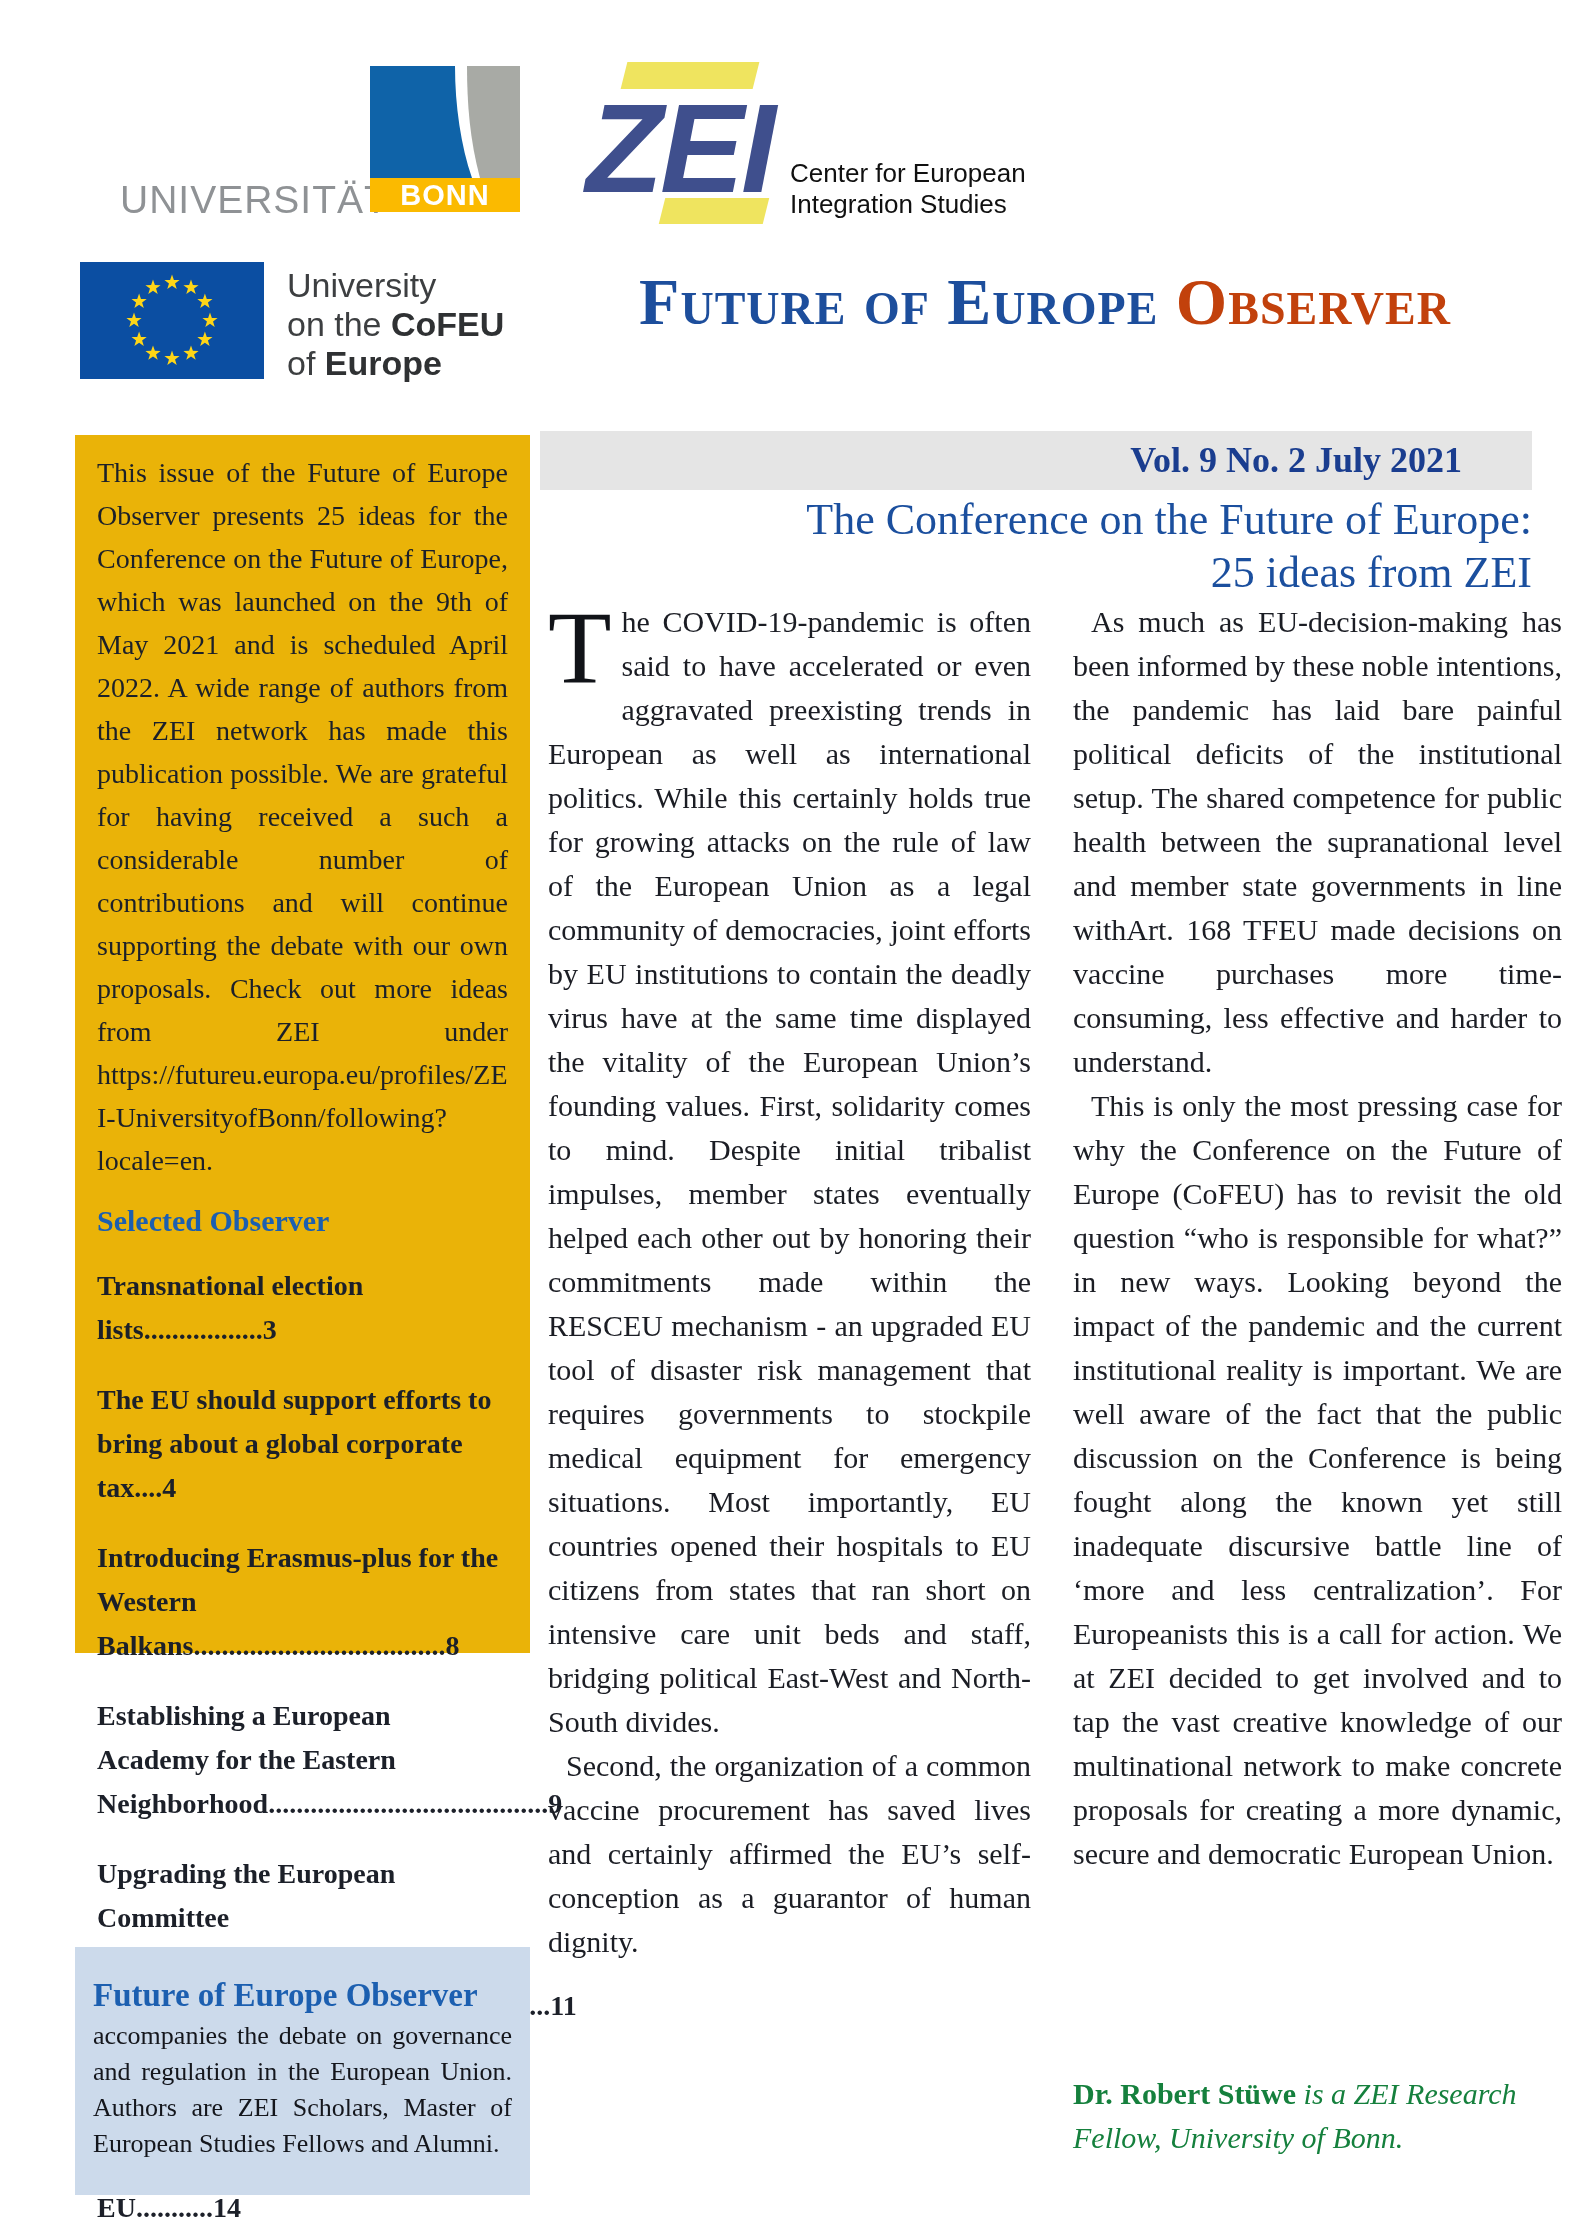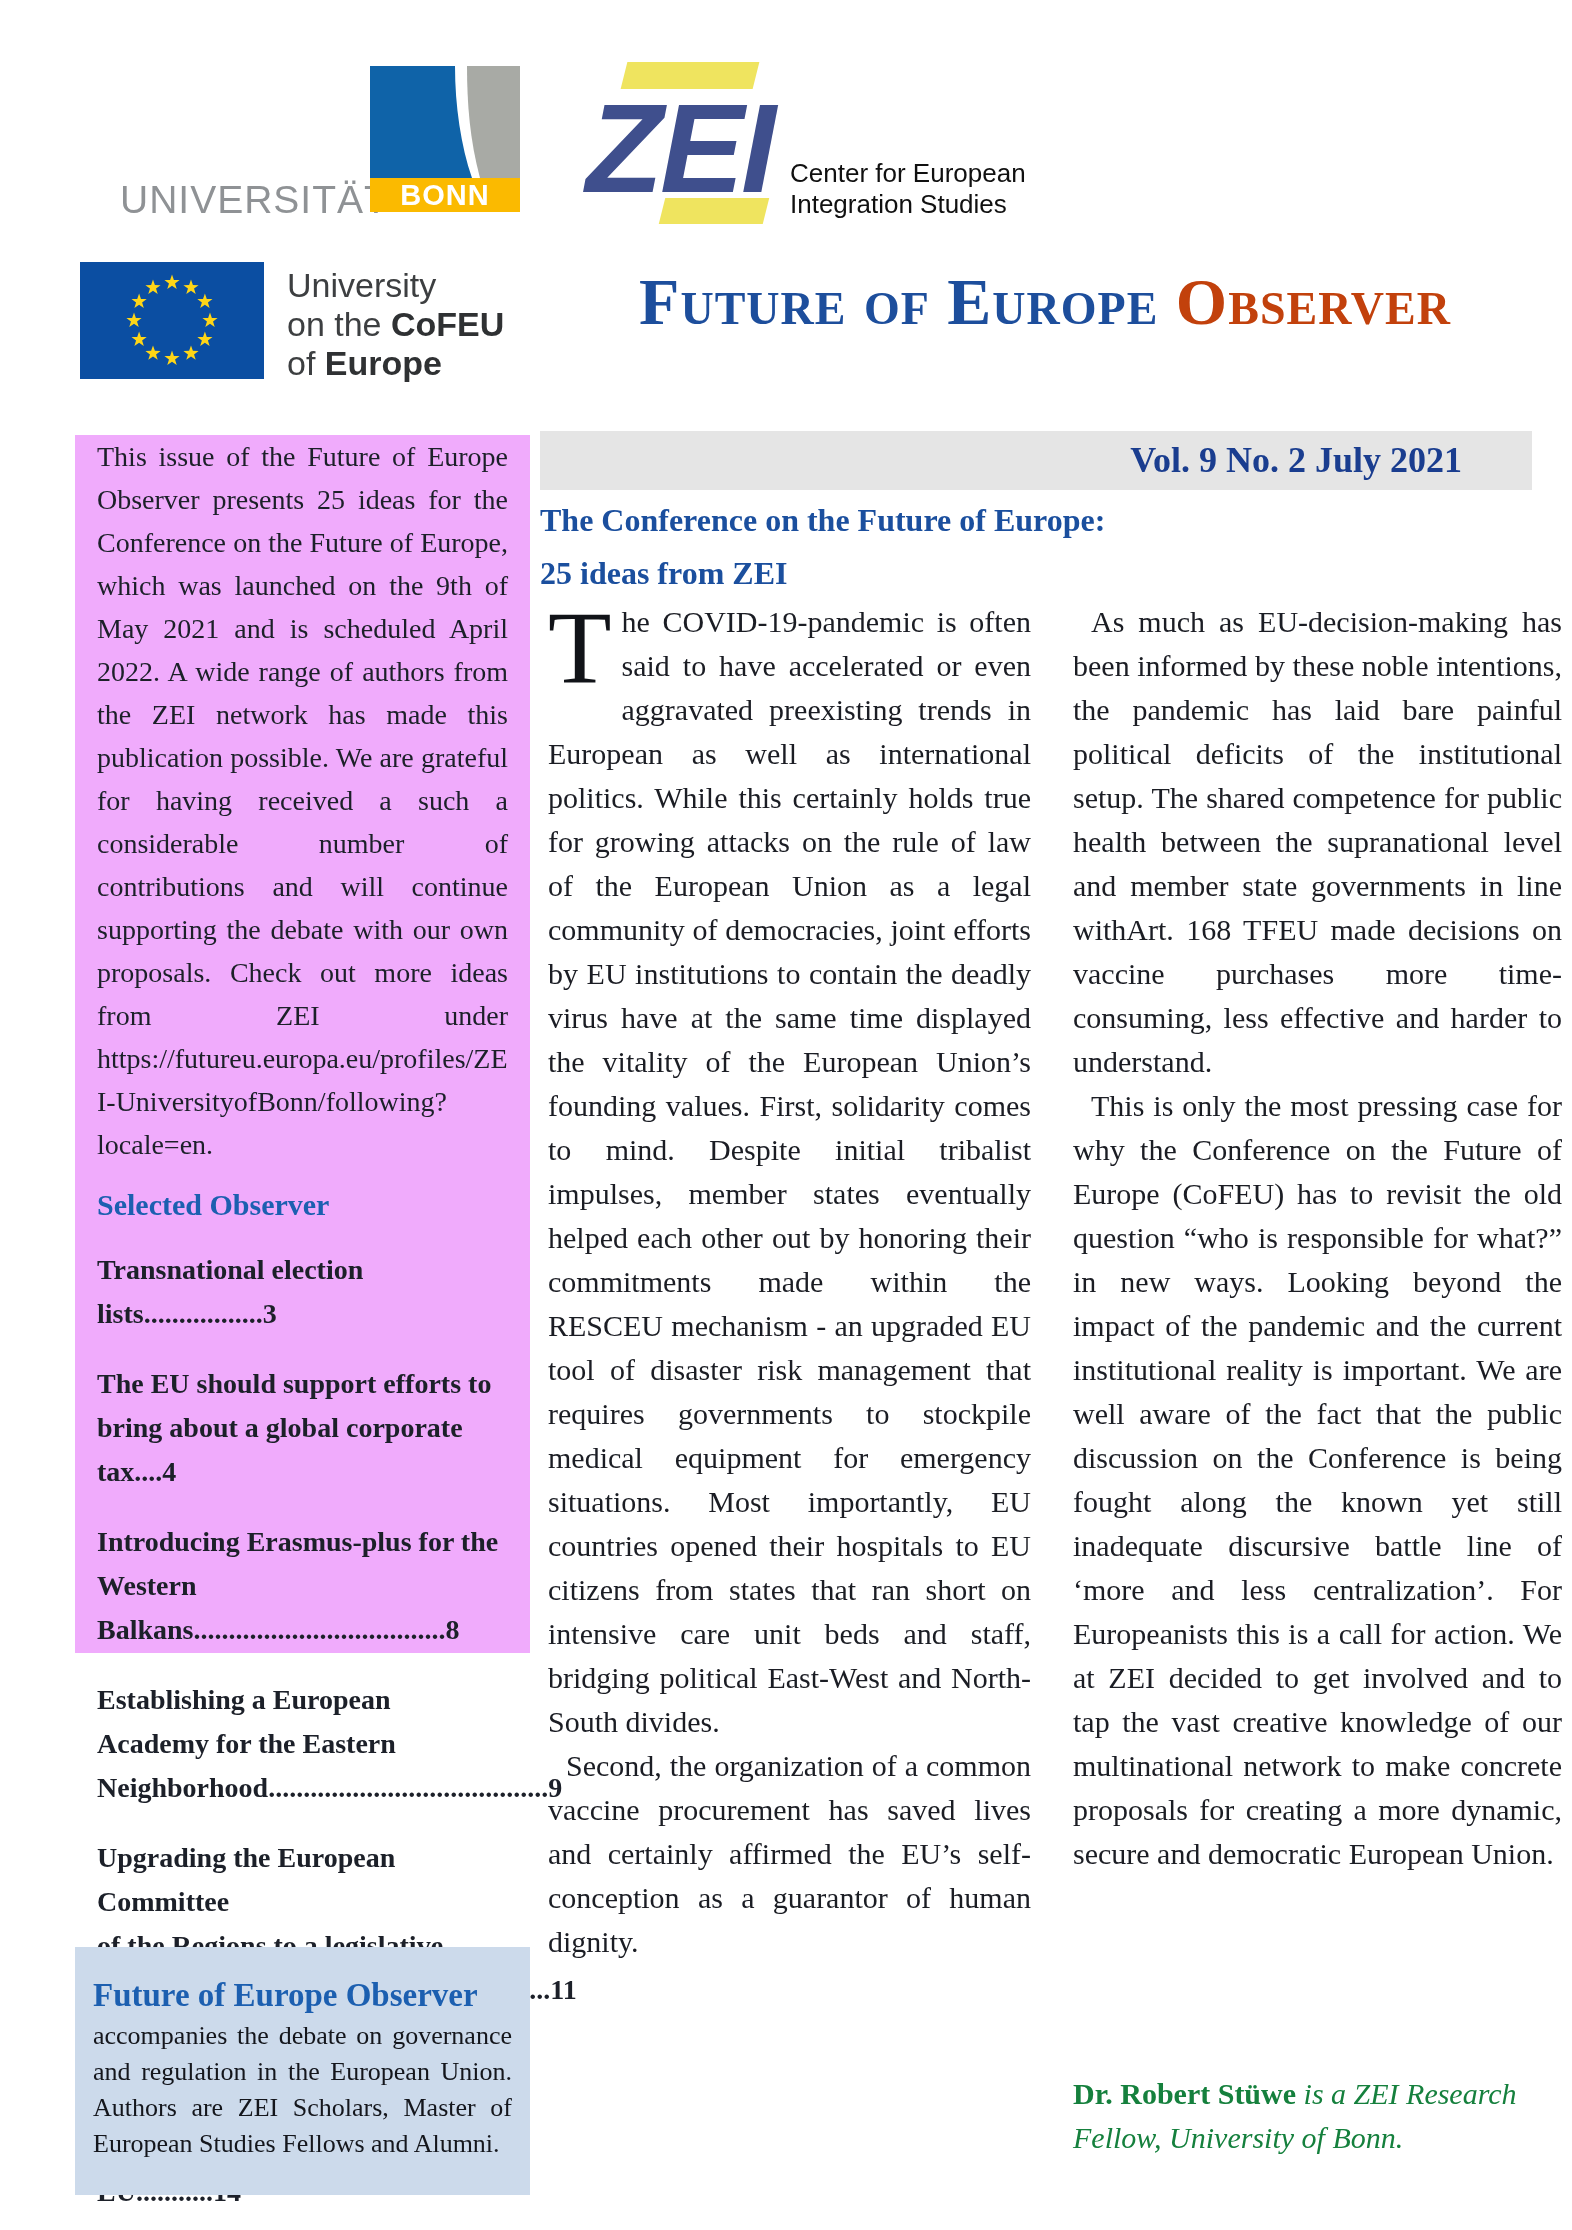--- a/index.html
+++ b/index.html
@@ -27,27 +27,27 @@
   
   .masthead{left:540px;top:264px;width:1010px;text-align:center;white-space:nowrap;
     font-variant:small-caps;font-weight:bold;font-size:66px;letter-spacing:1px;}
   .masthead .primary{color:#1d4e9c;}
   .masthead .secondary{color:#c2410c;margin-top:36px;}
 
   
   .issue-bar{left:540px;top:431px;width:992px;height:59px;background:#e5e5e5;}
   .issue-bar .vol{position:absolute;right:70px;top:0;line-height:59px;
     font-size:36px;font-weight:bold;color:#1a3d8f;}
-  .article-title{left:540px;top:494px;width:992px;text-align:left;
-    font-size:32px;font-weight:bold;color:#1b4f9e;line-height:52px;}
+  .article-title{left:540px;top:494px;width:992px;text-align:right;
+    font-size:44px;font-weight:normal;color:#1b4f9e;line-height:52px;}
   .article-title2{top:547px;}
 
   
-  .sidebar-panel{left:75px;top:435px;width:455px;height:1218px;background:#f0abfc;
-    box-sizing:border-box;padding:0 22px;}
+  .sidebar-panel{left:75px;top:435px;width:455px;height:1218px;background:#eab308;
+    box-sizing:border-box;padding:16px 22px;}
   .sidebar-intro{font-size:28px;line-height:43px;text-align:justify;color:#1c2029;
     overflow-wrap:break-word;}
   .contents-heading{margin-top:22px;font-size:30px;font-weight:bold;color:#1c5fb0;}
   .toc-item{margin-top:26px;font-size:28px;line-height:44px;color:#1c2029;white-space:pre-line;font-weight:bold;}
 
   
   .footer-panel{left:75px;top:1947px;width:455px;height:248px;background:#ccdaeb;
     box-sizing:border-box;padding:30px 18px;}
   .footer-heading{font-size:33px;font-weight:bold;color:#1c5fb0;}
   .footer-body{margin-top:4px;font-size:26px;line-height:36px;text-align:justify;color:#14161c;}

